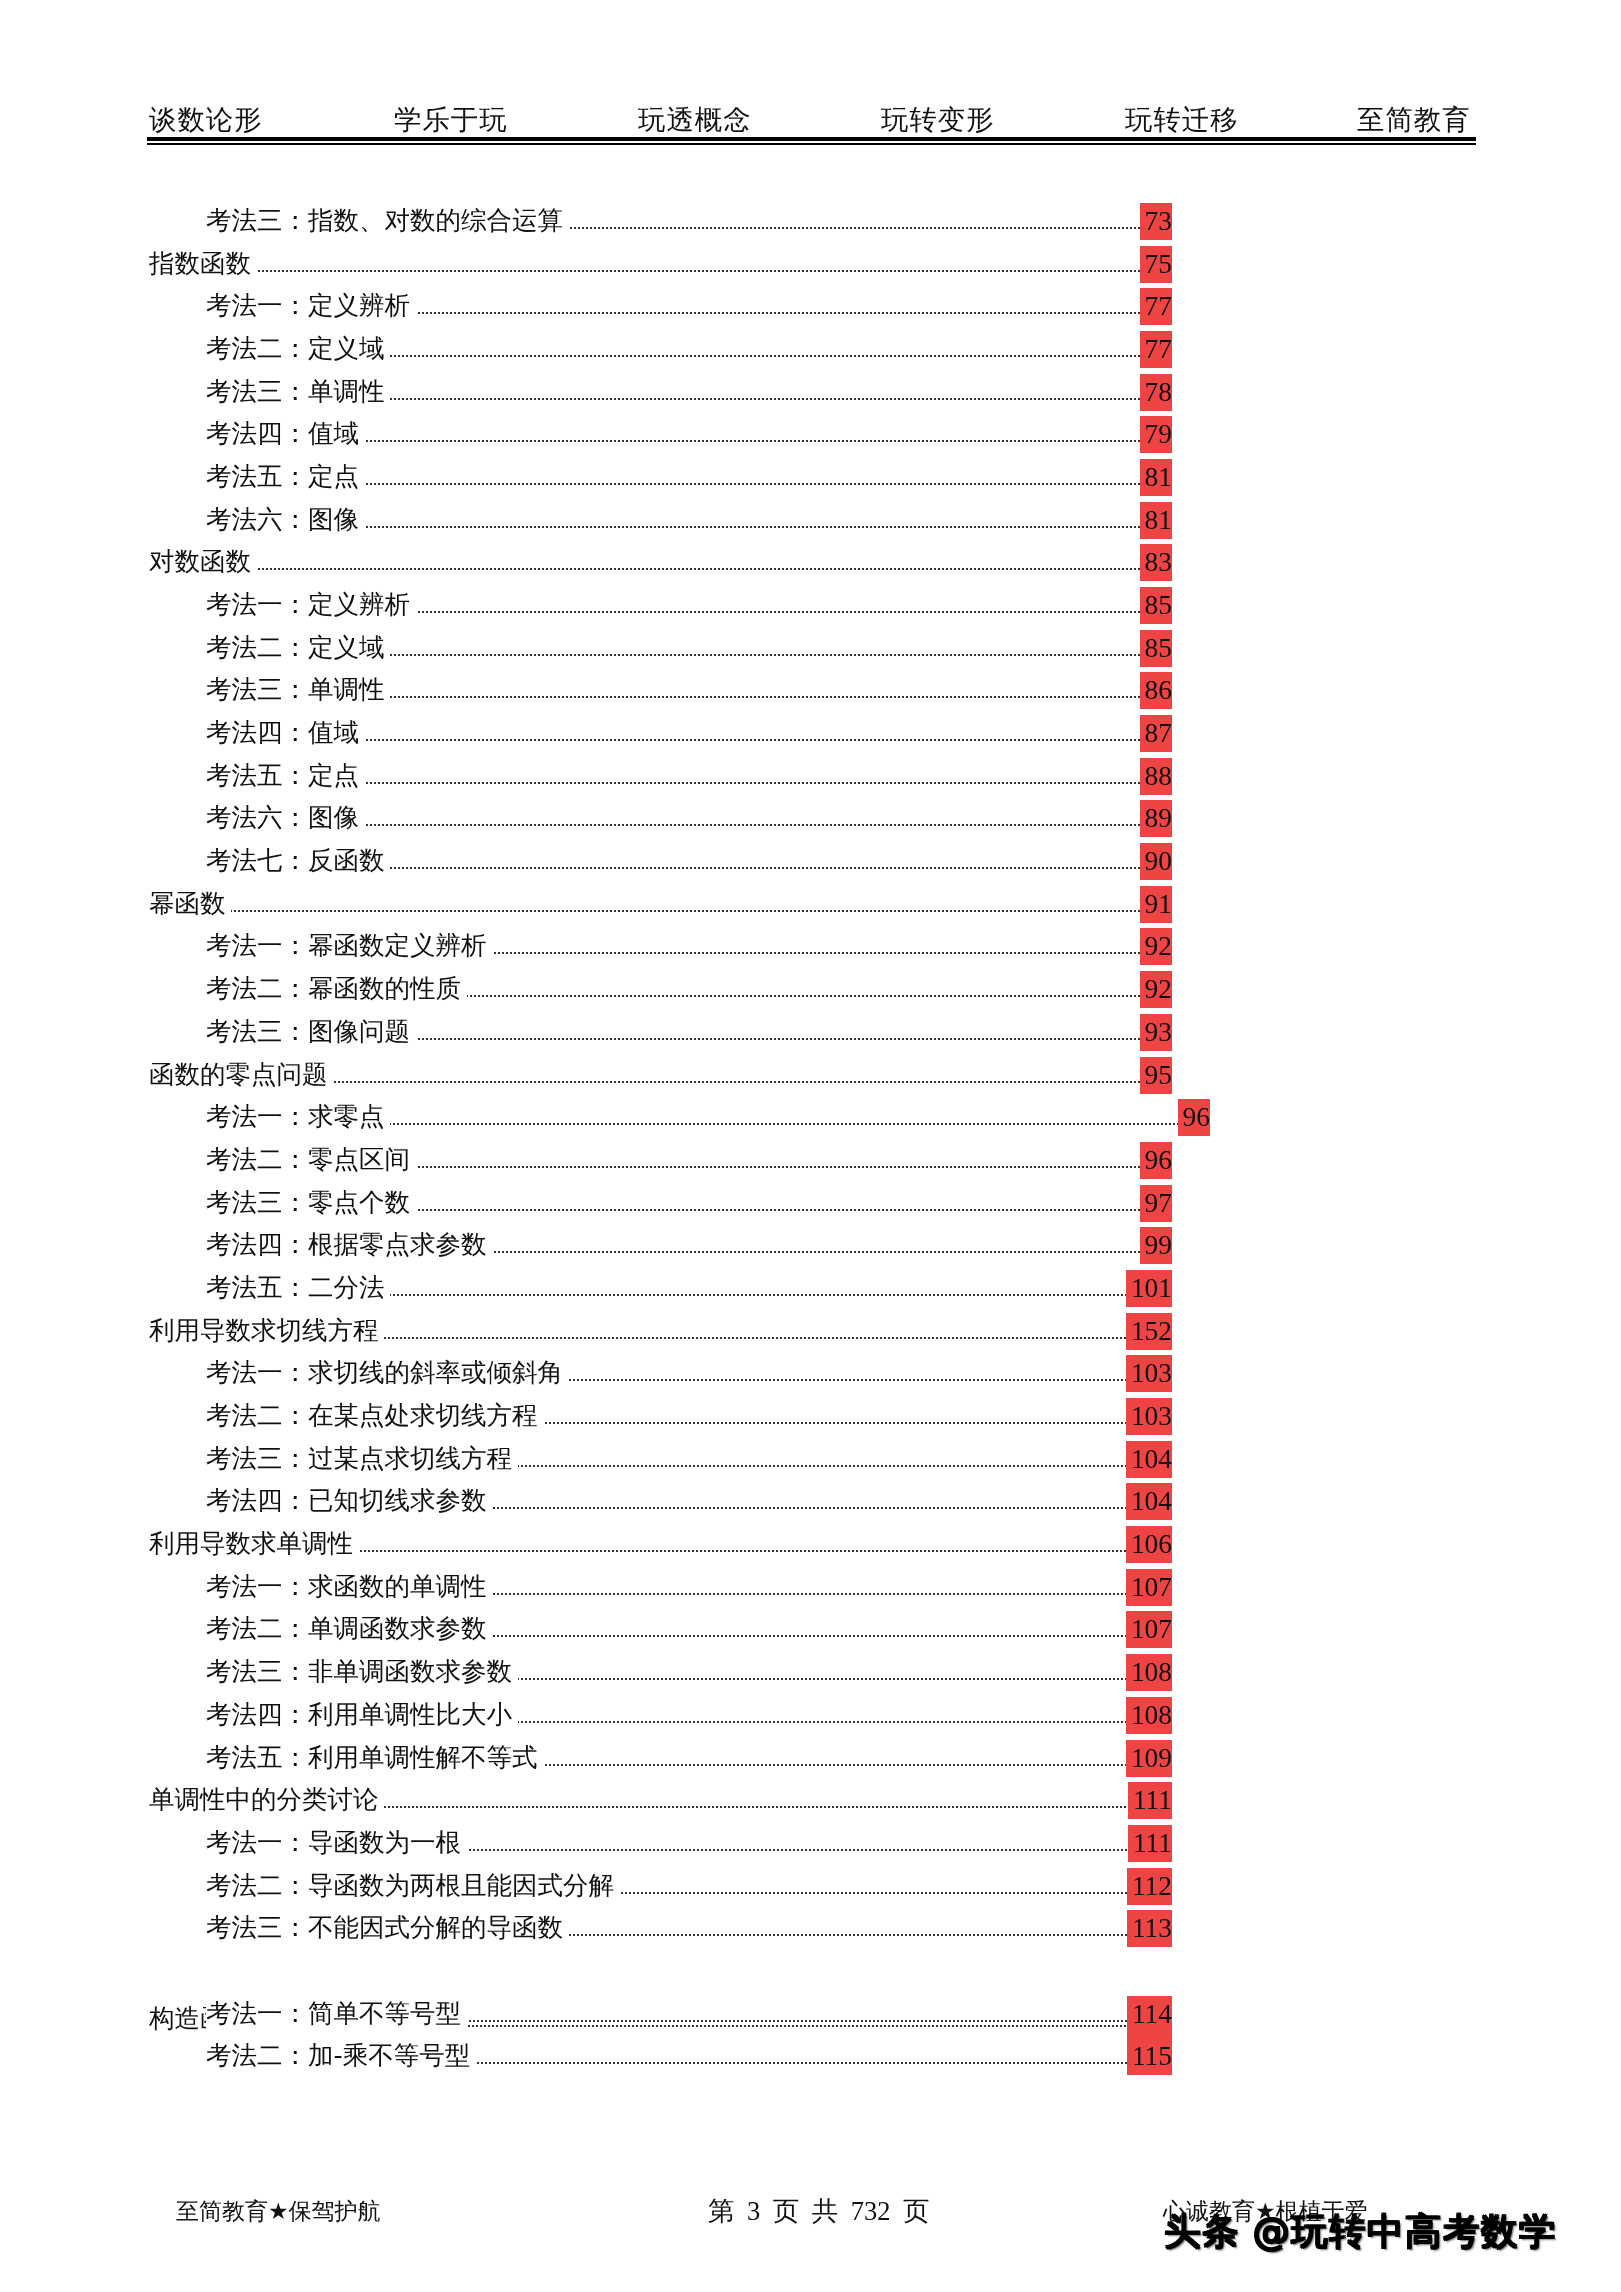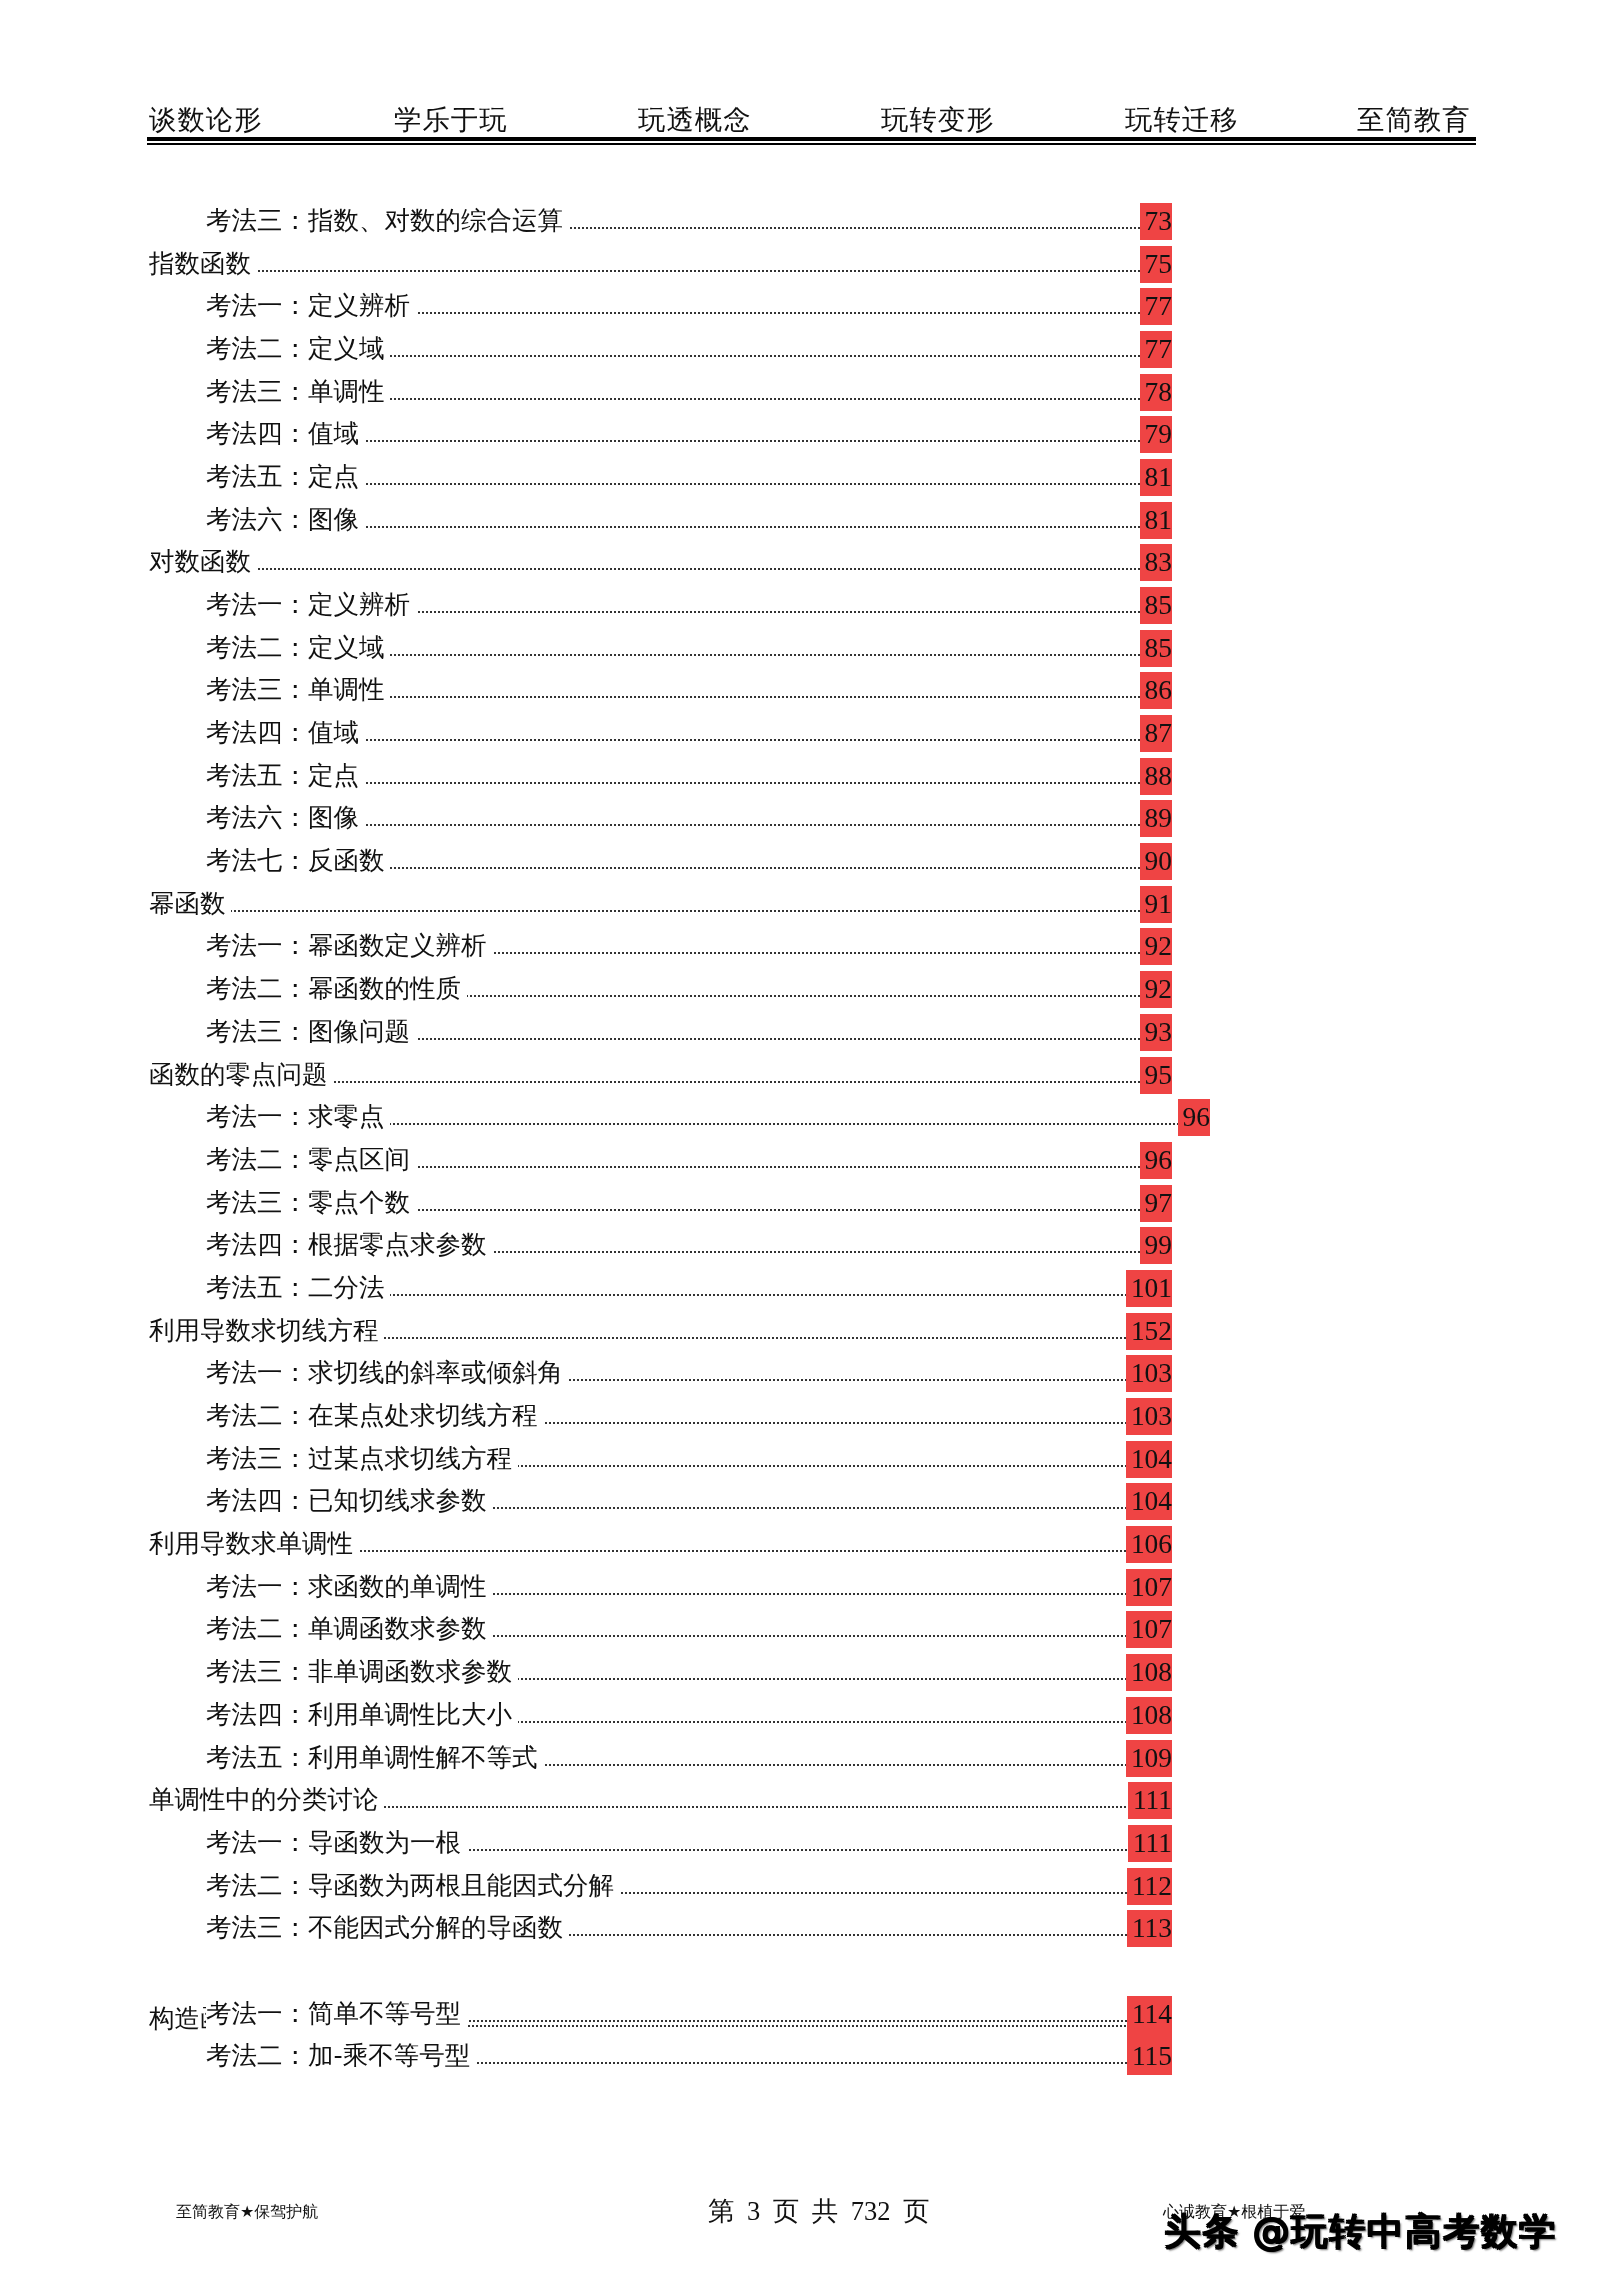--- a/index.html
+++ b/index.html
@@ -95,21 +95,21 @@
     line-height: 37px;
     background: #ef4444;
     padding-left: 4.9px;
     z-index: 2;
   }
 
   
   .footer-left, .footer-center, .footer-right {
     position: absolute;
     top: 2196px;
-    font-size: 16px;
+    font-size: 23px;
     line-height: 31px;
     white-space: nowrap;
     font-family: "DejaVu Sans", sans-serif;
   }
   .footer-left { left: 176px; }
   .footer-center {
     left: 708px;
     font-family: "Liberation Serif", "DejaVu Serif", serif;
     font-size: 26.5px;
     word-spacing: 5.9px;

